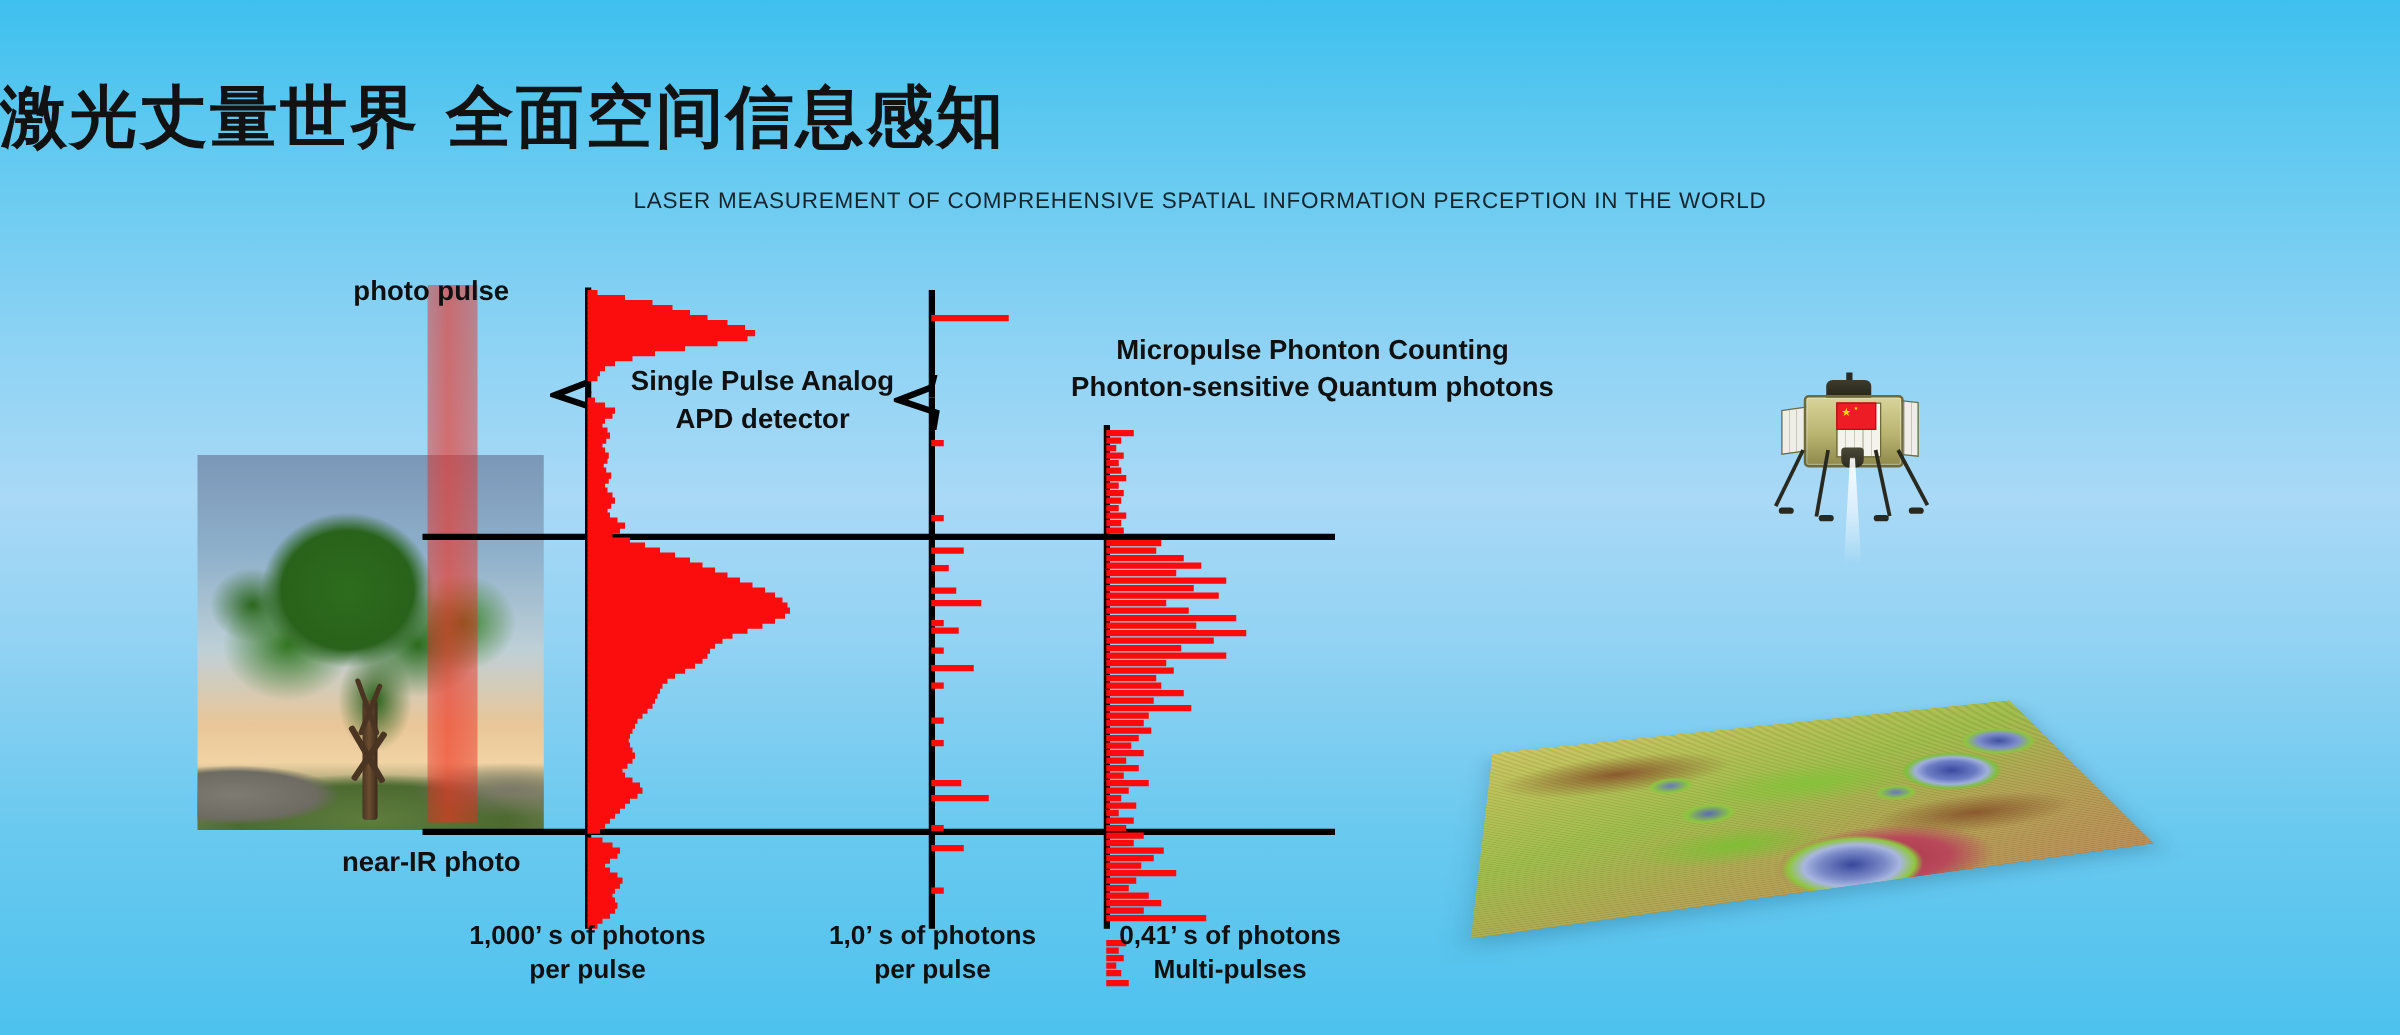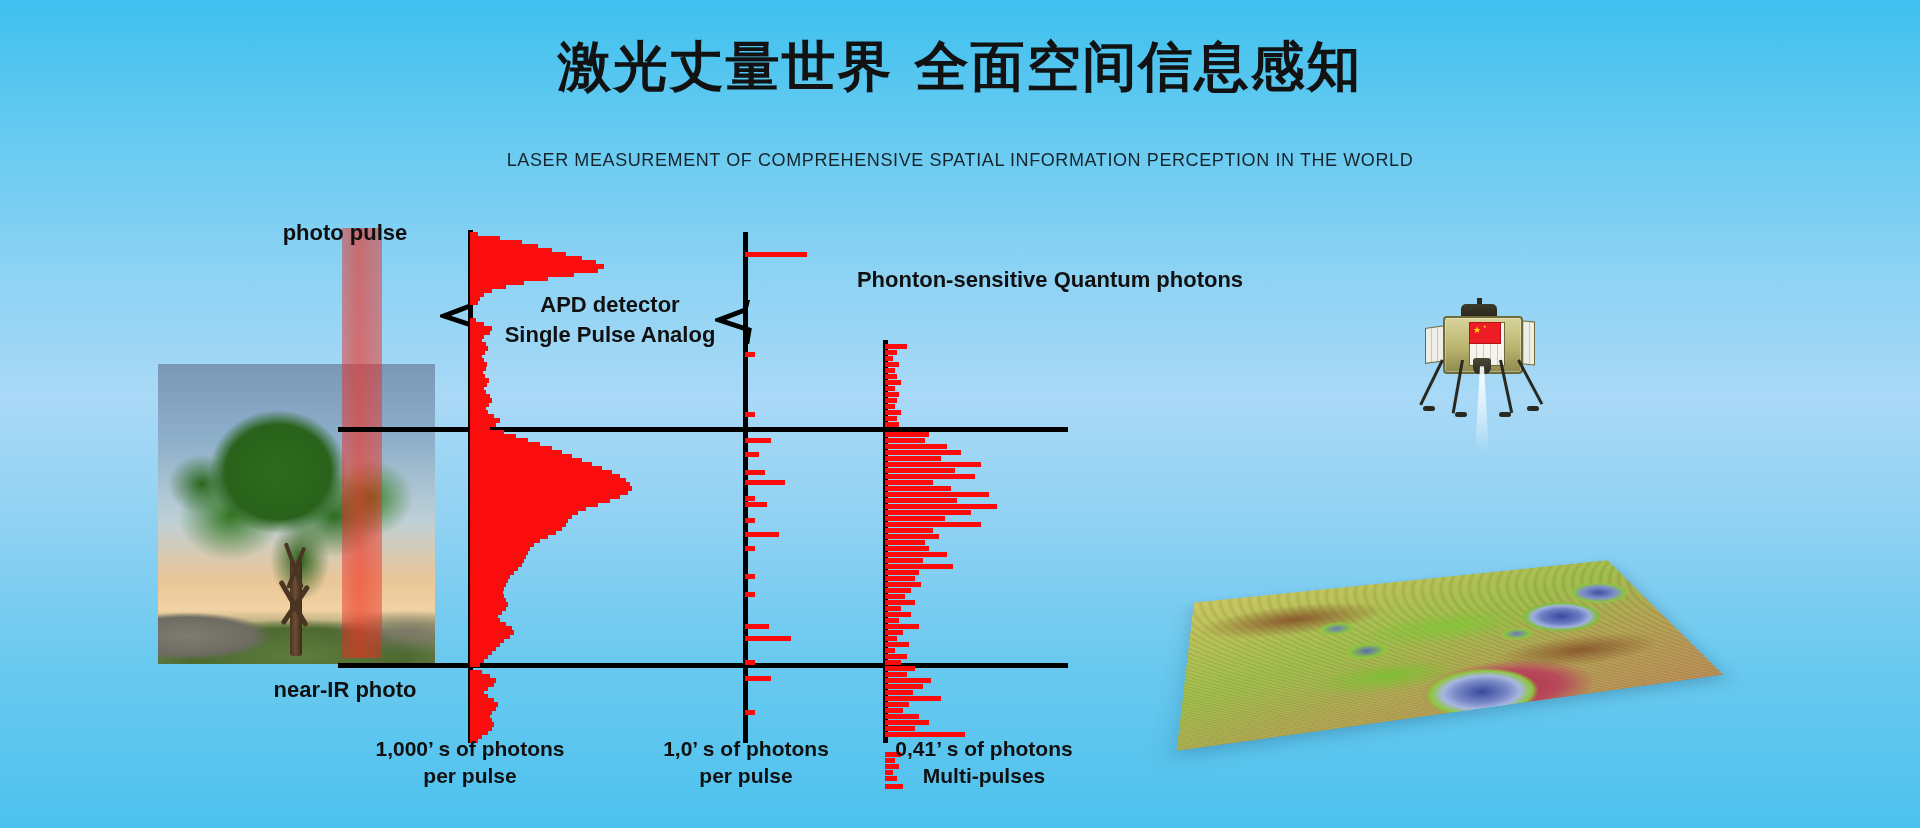--- a/index.html
+++ b/index.html
@@ -7,21 +7,21 @@
     width:1920px;height:828px;overflow:hidden;
     font-family:"Liberation Sans","DejaVu Sans",sans-serif;
     background:linear-gradient(180deg,#3ec0ef 0%,#5cc8f0 12%,#8fd3f4 34%,#a9d9f6 48%,#92d2f3 62%,#6ac9ef 80%,#4dc2ee 100%);
     position:relative;
   }
   .stage{position:absolute;left:0;top:0;width:1920px;height:828px;}
   .abs{position:absolute;}
 
   
   #title{
-    left:0;top:31px;width:1920px;text-align:center;
+    left:0;top:58px;width:1920px;text-align:left;
     font-size:54px;font-weight:bold;color:#121212;letter-spacing:2px;
     font-family:"DejaVu Sans","Liberation Sans",sans-serif;
     white-space:nowrap;
   }
   #subtitle{
     left:0;top:150px;width:1920px;text-align:center;
     font-size:18px;color:#16242c;letter-spacing:.6px;
     font-family:"Liberation Sans",sans-serif;white-space:nowrap;
   }
 
@@ -152,24 +152,25 @@
   </div>
   <div class="abs laser-band" style="left:342px;top:228px;width:40px;height:430px;"></div>
 
   <div class="abs callout" style="left:225px;top:218px;width:240px;">
     <div>photo pulse</div>
   </div>
 
   <div class="abs callout" style="left:205px;top:675px;width:280px;">near-IR photo</div>
 
   <div class="abs callout" style="left:430px;top:290px;width:360px;">
+    <div>Single Pulse Analog</div>
     <div>APD detector</div>
-    <div>Single Pulse Analog</div>
   </div>
   <div class="abs callout" style="left:770px;top:265px;width:560px;">
+    <div>Micropulse Phonton Counting</div>
     <div>Phonton-sensitive Quantum photons</div>
   </div>
 
   <div class="abs hline" style="left:338px;top:427px;width:730px;"></div>
   <div class="abs hline" style="left:338px;top:663px;width:730px;"></div>
 
   <div class="wf" id="panel-analog">
     <div class="abs vaxis" style="left:468px;top:230px;height:85px;"></div>
     <div class="abs vaxis" style="left:468px;top:313px;height:430px;"></div>
     <svg class="abs zig" style="left:440px;top:296px;" width="64" height="44" viewBox="0 0 64 44">

